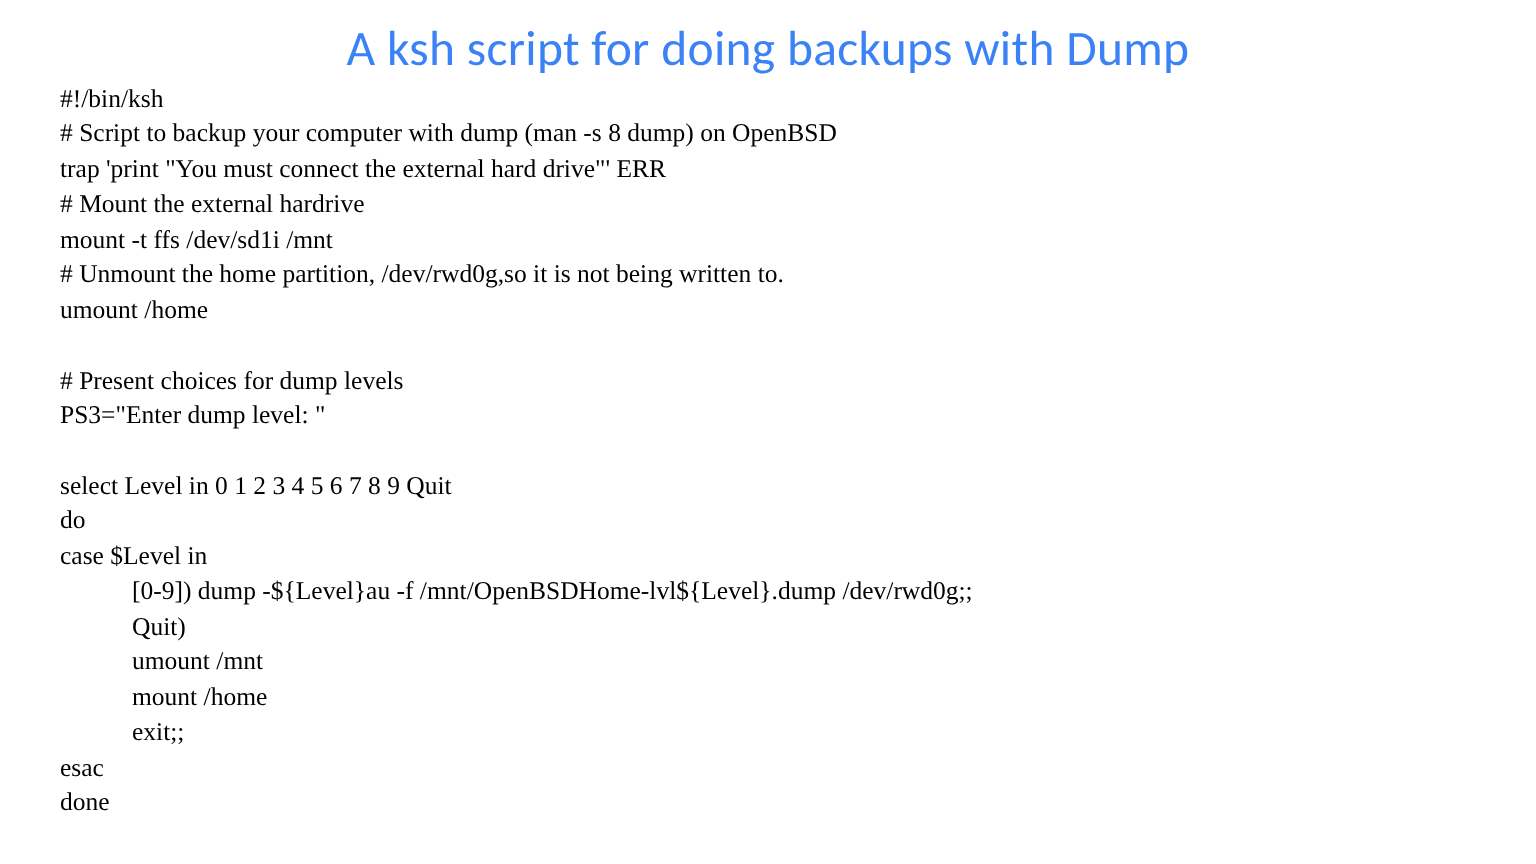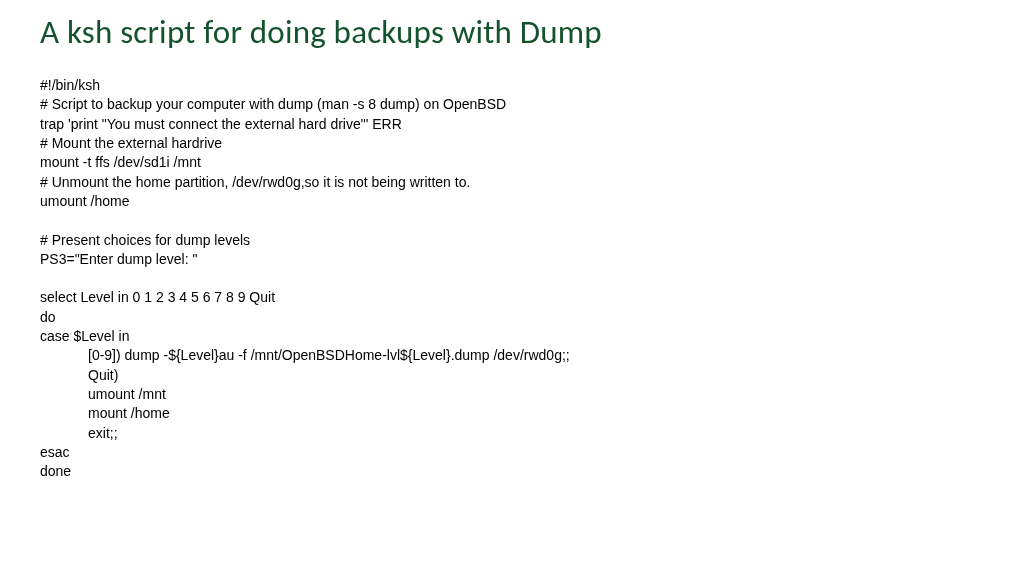--- a/index.html
+++ b/index.html
@@ -9,33 +9,33 @@
     background: #ffffff;
     font-family: Calibri, "Segoe UI", Arial, sans-serif;
     overflow: hidden;
   }
   .slide {
     width: 100%;
     height: 100%;
     padding: 12px 40px 20px 40px;
   }
   .title {
-    text-align: left;
+    text-align: center;
     font-size: 33px;
     font-weight: 400;
-    color: #14532d;
-    margin-bottom: 24px;
+    color: #3b82f6;
+    margin-bottom: 2px;
     letter-spacing: 0.2px;
   }
   .code-block {
-    font-size: 14px;
+    font-size: 17px;
     line-height: 1.38;
     color: #000;
     white-space: pre;
-    font-family: Liberation Sans, sans-serif;
+    font-family: Liberation Serif, serif;
   }
   .indent { padding-left: 48px; display: inline-block; }
 </style>
 </head>
 <body>
 
 <div class="slide">
   <h1 class="title">A ksh script for doing backups with Dump</h1>
   <div class="code-block"><span>#!/bin/ksh</span>
 <span># Script to backup your computer with dump (man -s 8 dump) on OpenBSD</span>

